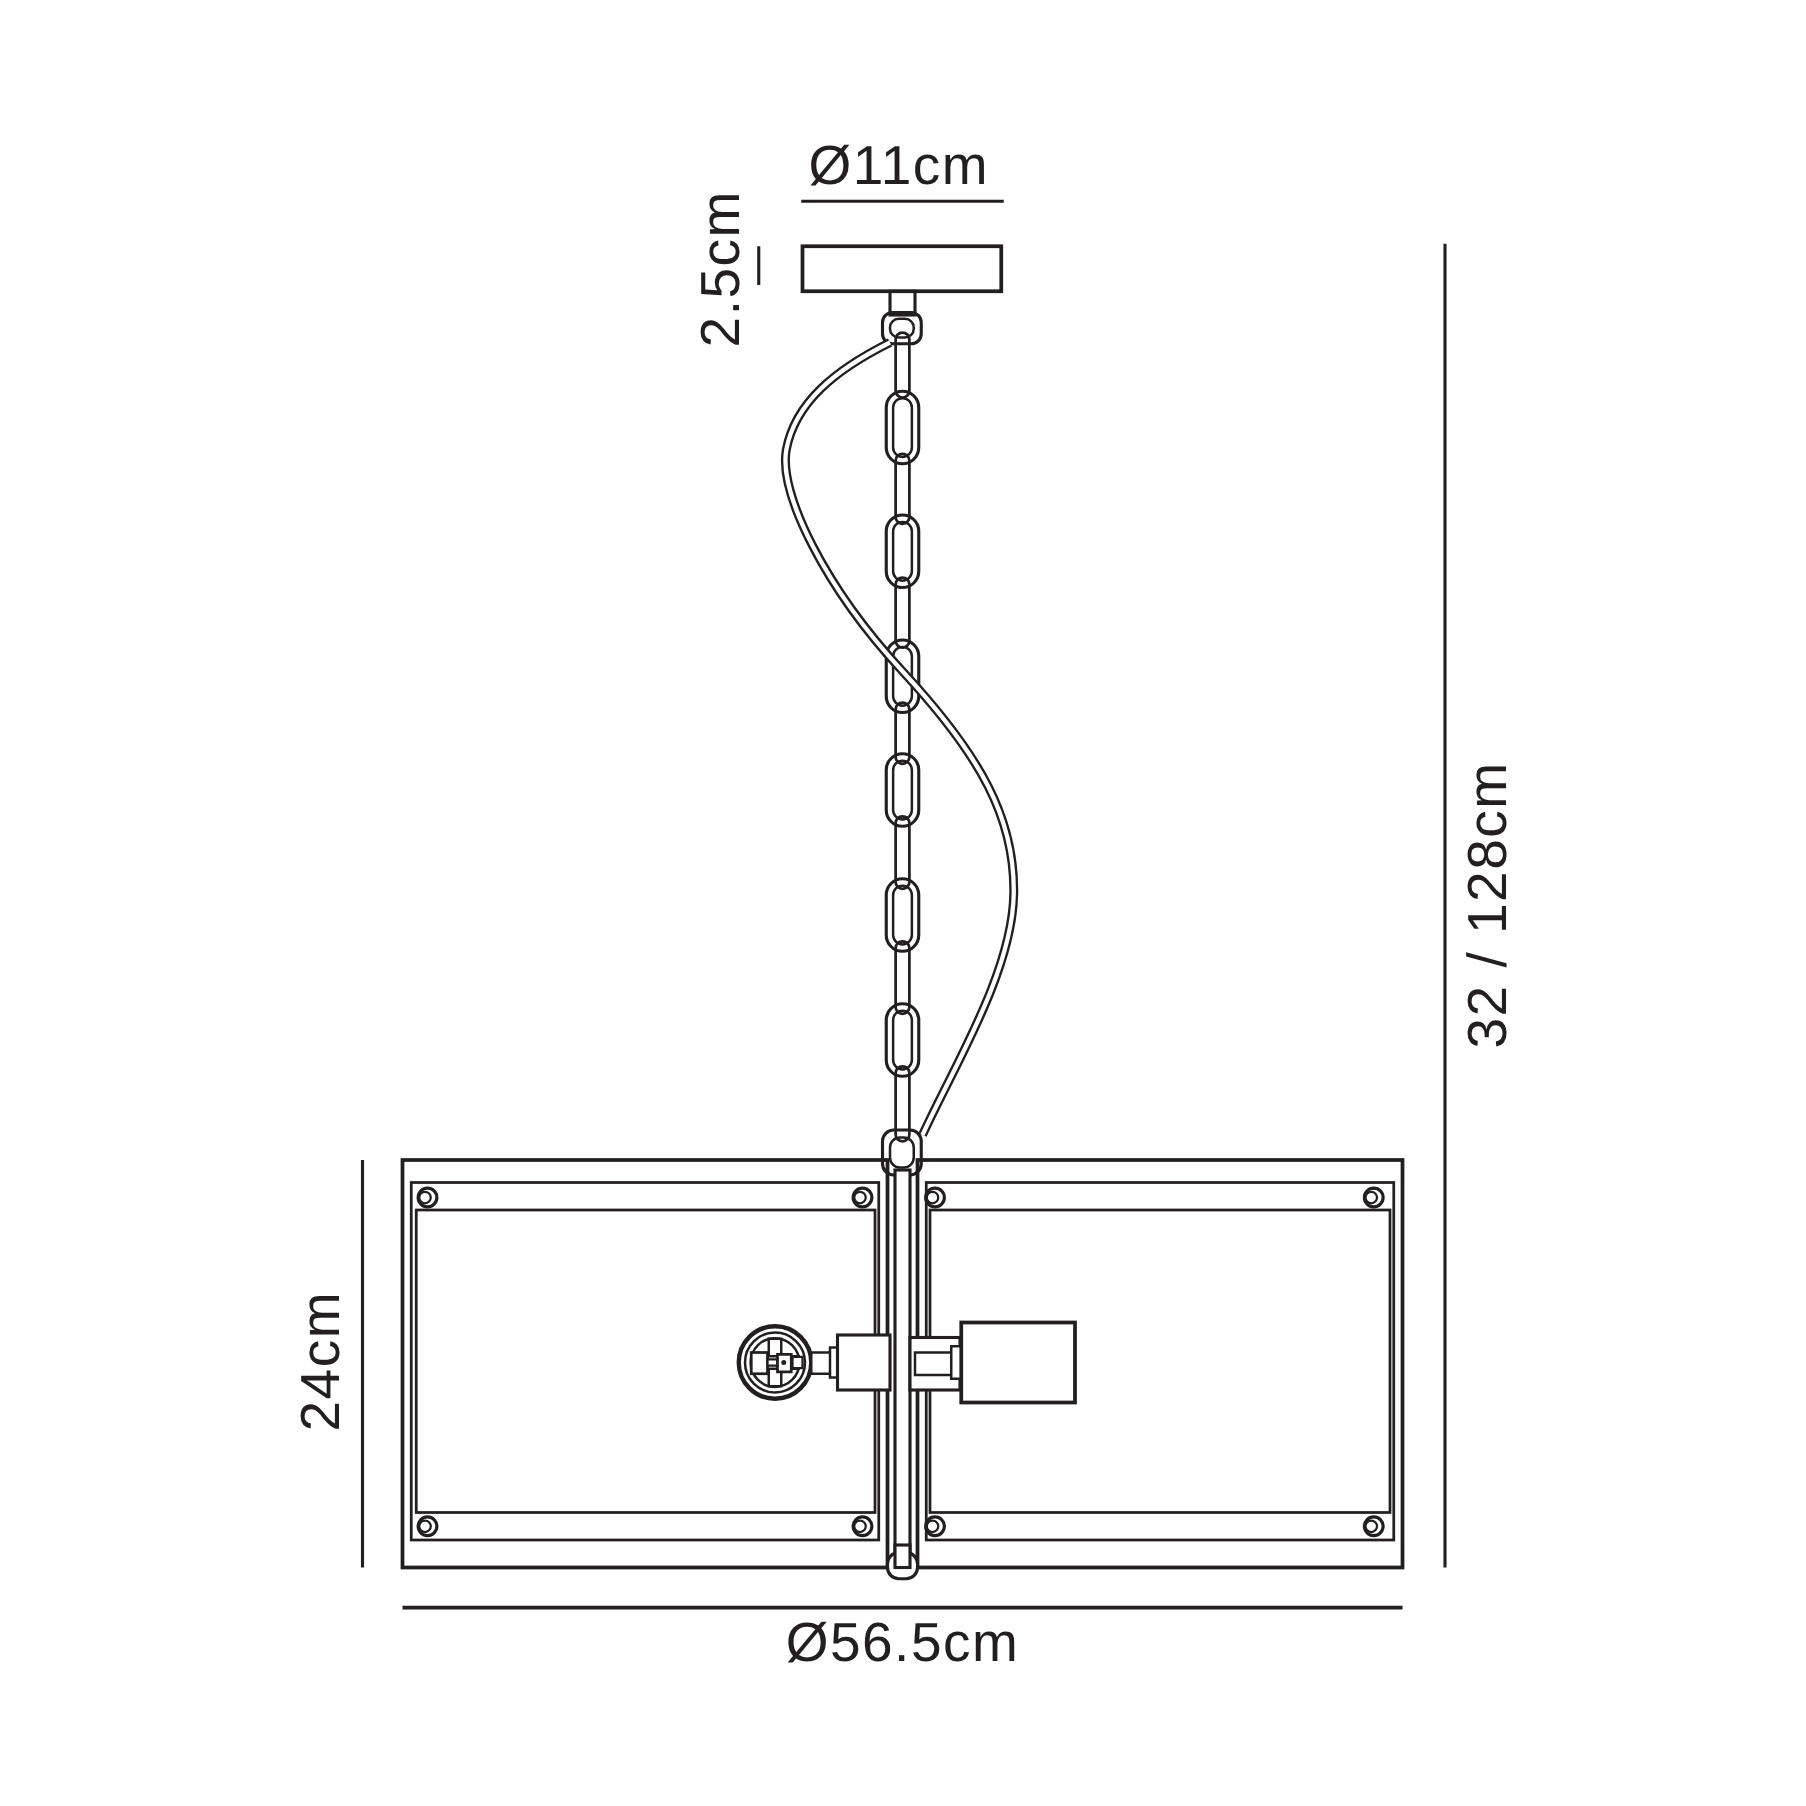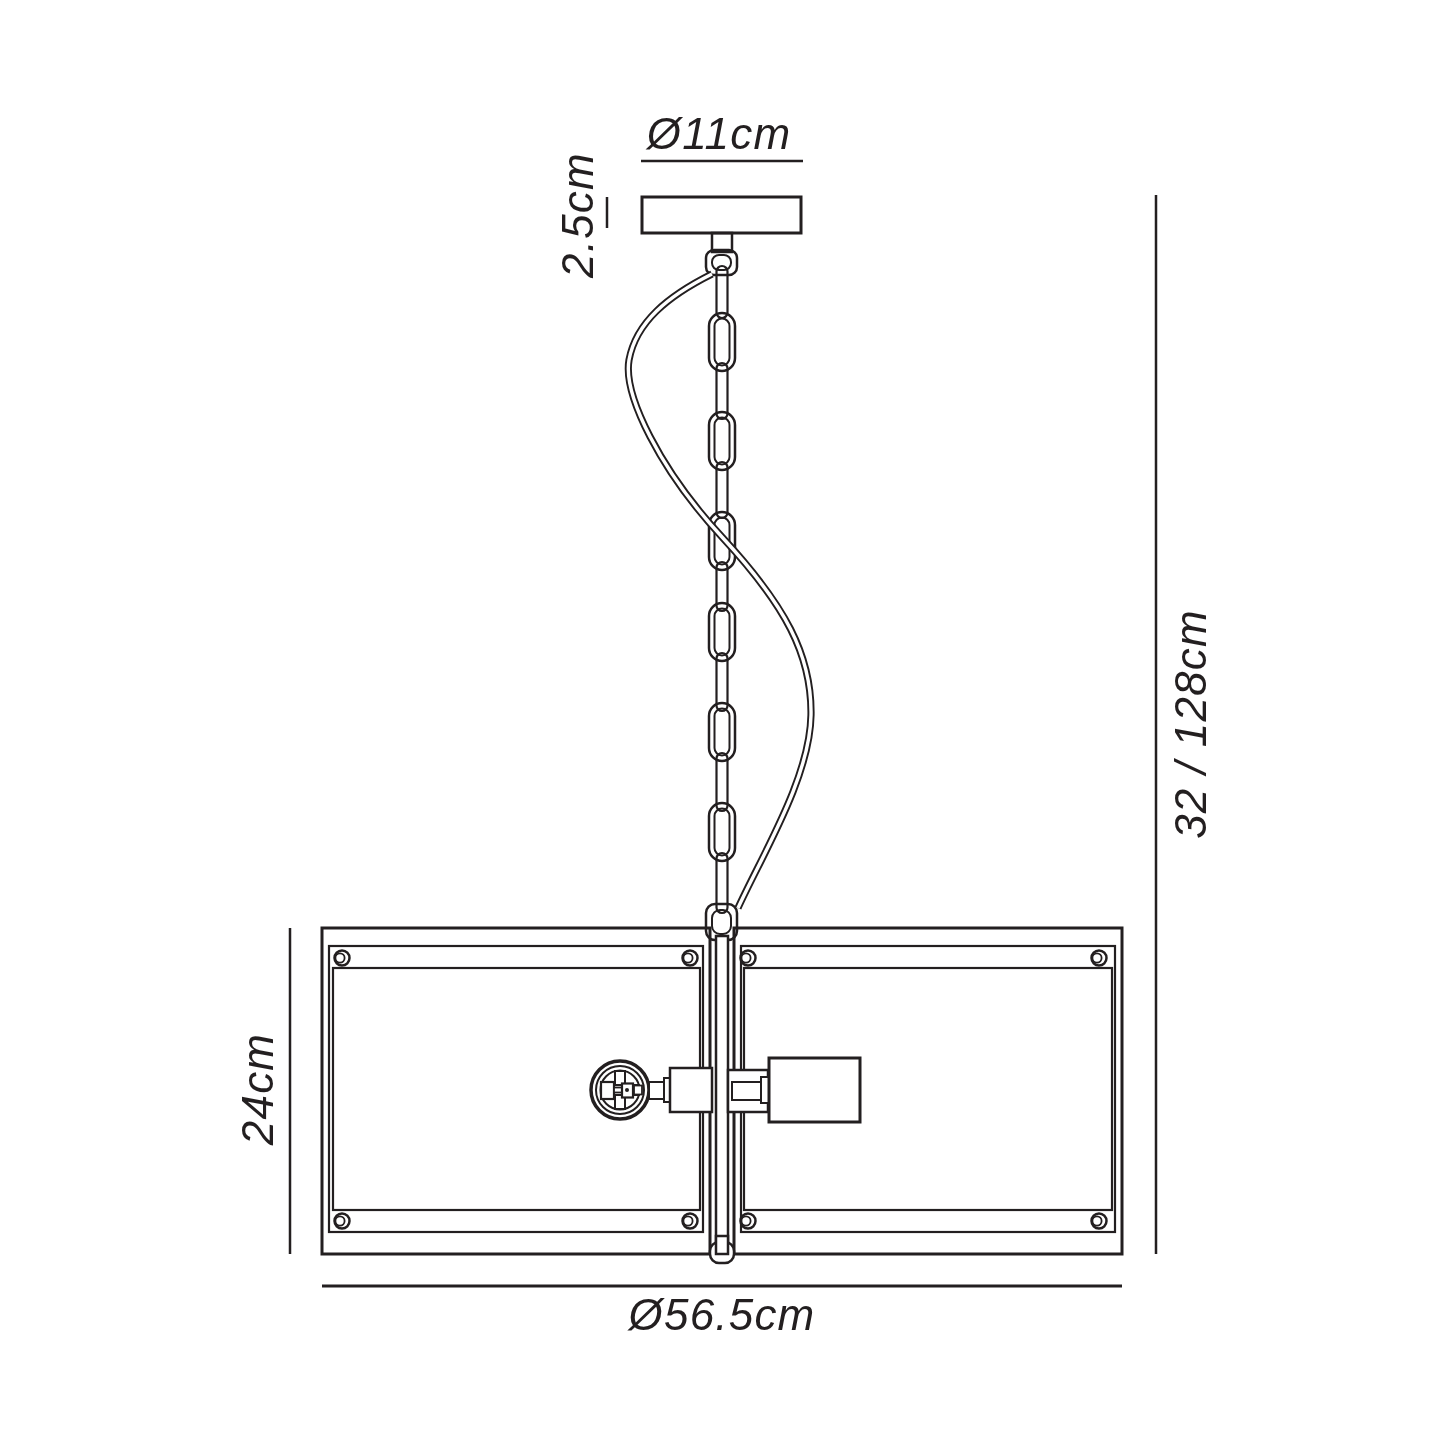--- a/index.html
+++ b/index.html
@@ -6,21 +6,20 @@
     margin: 0;
     padding: 0;
     background: var(--bg-color, #ffffff);
   }
   .stage {
     position: relative;
     width: 1445px;
     height: 1445px;
     background: var(--bg-color, #ffffff);
     font-family: "Liberation Sans", "DejaVu Sans", sans-serif;
-    font-style: italic;
   }
   svg { display: block; }
   .ln {
     stroke: var(--line-color, #231f20);
     fill: none;
     stroke-linecap: butt;
   }
   .fw { fill: #ffffff; }
   .s3  { stroke-width: 3; }
   .s25 { stroke-width: 2.5; }

